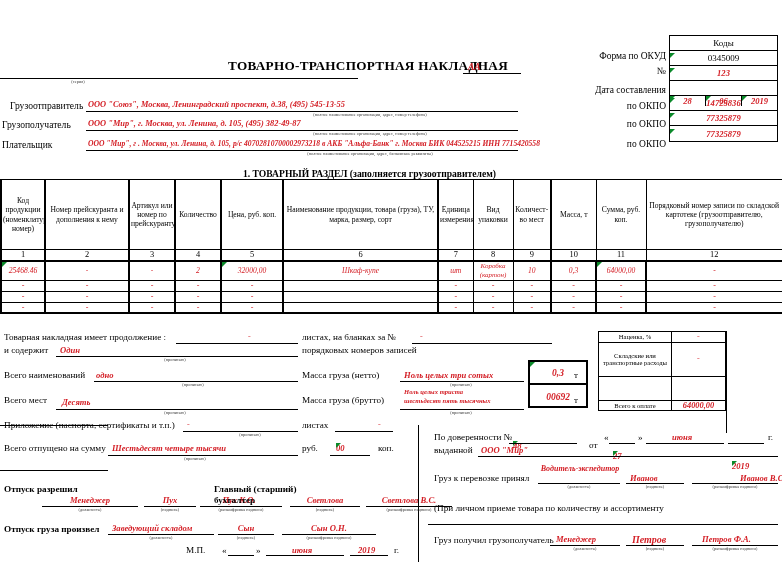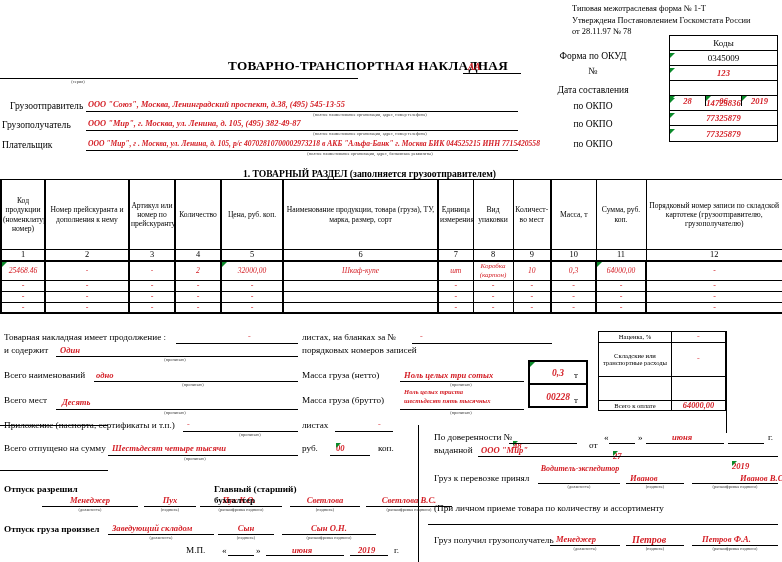--- a/index.html
+++ b/index.html
@@ -42,21 +42,21 @@
   .hdr-note { position:absolute; left:572px; top:3px; font-size:8.4px; line-height:11.5px; white-space:nowrap;}
 
   
   .codes { position:absolute; left:669px; top:35px; width:109px; border:1px solid #000; }
   .codes .row { display:flex; border-bottom:1px solid #000; height:15px; align-items:center; justify-content:center;}
   .codes .row:last-child { border-bottom:none; }
   .codes .row .c { flex:1; text-align:center; font-size:9px; }
   .codes .row.split .c { border-right:1px solid #000;margin-top:25px; }
   .codes .row.split .c:last-child { border-right:none; }
 
-  .ok-label { position:absolute; text-align:center; white-space:nowrap; font-size:9.5px;}
+  .ok-label { position:absolute; text-align:right; white-space:nowrap; font-size:9.5px;}
 
   
   .title { position:absolute; left:228px; top:58px; font-size:13.2px; font-weight:bold; letter-spacing:.3px;}
 
   
   .party-label { position:absolute; font-size:9.6px; white-space:nowrap;}
   .party-line  { position:absolute; border-bottom:1px solid #000; }
   .party-val   { position:absolute; font-size:8.4px; }
 
   
@@ -107,25 +107,20 @@
 
   .sg-label { position:absolute; font-size:9.2px; font-weight:bold; white-space:nowrap;}
   .sg-plain { position:absolute; font-size:9.2px; white-space:nowrap;}
   .sg-line { position:absolute; border-bottom:1px solid #000;}
 </style>
 </head>
 <body>
 
 <div class="page">
 
-  <div class="hdr-note">
-    <div>Типовая межотраслевая форма № 1-Т</div>
-    <div>Утверждена Постановлением Госкомстата России</div>
-    <div>от 28.11.97 № 78</div>
-  </div>
 
   <div class="codes">
     <div class="row">
       <div class="c">Коды</div>
     </div>
     <div class="row">
       <div class="c corner">0345009</div>
     </div>
     <div class="row">
       <div class="c corner fill" style="font-size:8.6px">123</div>
@@ -314,21 +309,21 @@
   <div class="abs fill" style="left:404px; top:388px; font-size:6.6px;">Ноль целых триста</div>
   <div class="abs fill" style="left:404px; top:397px; font-size:6.6px;">шестьдесят пять тысячных</div>
   <div class="mline" style="left:400px; top:409px; width:124px;"></div>
   <div class="hint abs" style="left:426px; top:410px; width:70px;">(прописью)</div>
 
   <div class="massbox">
     <div class="half corner">
       <span>0,3</span>
     </div>
     <div class="half">
-      <span>00228</span>
+      <span>00692</span>
     </div>
   </div>
   <div class="abs" style="left:574px; top:370px; font-size:9px;">т</div>
   <div class="abs" style="left:574px; top:395px; font-size:9px;">т</div>
 
   <div class="ml" style="left:4px; top:420px;">Приложение (паспорта, сертификаты и т.п.)</div>
   <div class="abs fill" style="left:187px; top:420px; font-size:8.4px;">-</div>
   <div class="mline" style="left:183px; top:431px; width:115px;"></div>
   <div class="hint abs" style="left:215px; top:432px; width:70px;">(прописью)</div>
   <div class="ml" style="left:302px; top:420px;">листах</div>

